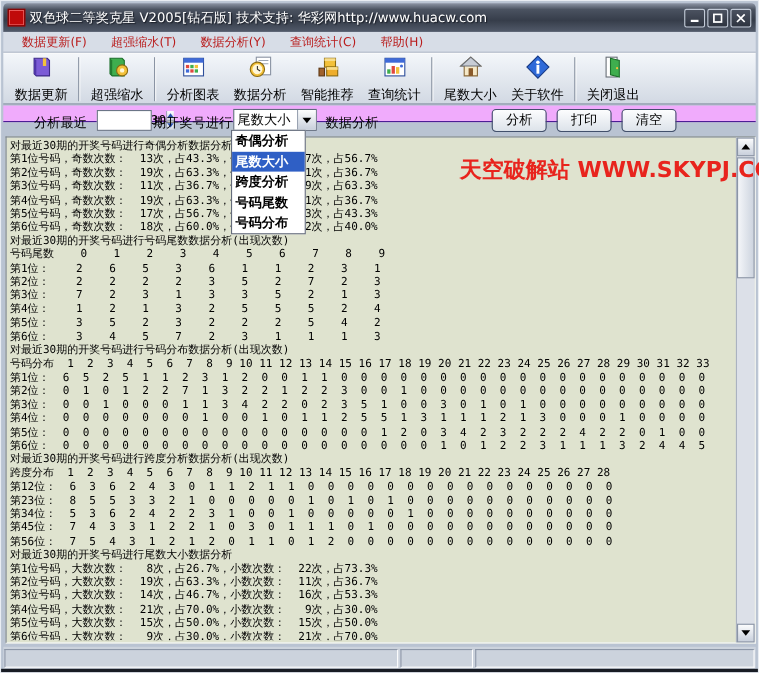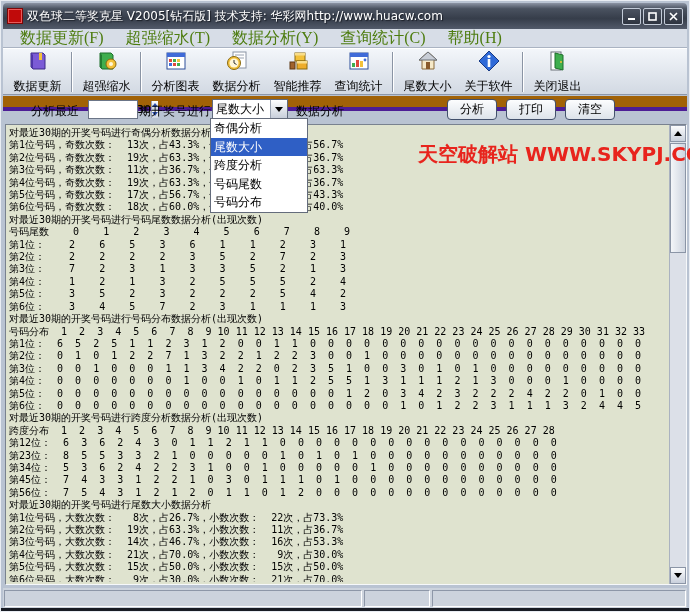--- a/index.html
+++ b/index.html
@@ -17,33 +17,33 @@
     text-shadow:1px 1px 1px #1a1e27; flex:1 1 auto; }
   .winbtns { display:flex; gap:2px; margin-left:4px; }
   .winbtn { width:19px; height:17px; background:linear-gradient(#4b5260,#2e3440);
     border:1px solid #c3cbd8; border-radius:2px; display:flex; align-items:center;
     justify-content:center; }
   .winbtn svg { display:block; }
   
   .menubar { position:absolute; left:2px; top:28px; right:2px; height:19px;
     background:#d7dde7; border-bottom:1px solid #aab3c2; display:flex;
     align-items:center; padding-left:6px; }
-  .menu-item { font-size:16px; color:#4d7c0f; padding:2px 11px; white-space:nowrap;font-family:Liberation Serif, serif; }
+  .menu-item { font-size:11px; color:#b91c1c; padding:2px 11px; white-space:nowrap; }
   
   .toolbar { position:absolute; left:2px; top:47px; right:2px; height:47px;
     background:linear-gradient(#f3f6fa,#d2d9e3); border-top:1px solid #fff;
     border-bottom:1px solid #8d97a8; display:flex; align-items:center; padding-left:4px; }
   .tb-btn { display:flex; flex-direction:column; align-items:center; justify-content:center;
     width:61px; height:44px; border:1px solid transparent; border-radius:2px; }
   .tb-btn .lbl { font-size:12px; color:#000; white-space:nowrap; margin-top:1px; }
   .tb-sep { width:2px; height:40px; border-left:1px solid #8a94a4;
     border-right:1px solid #ffffff; margin:0 3px; }
   
   .controlrow { position:absolute; left:2px; top:95px; right:2px; height:15px;
-    background:#a16207; border-bottom:4px solid #4c1d95; }
+    background:#f0abfc; border-bottom:1px solid #4c1d95; }
   .ctl-label { position:absolute; font-size:12px; color:#000; top:7px; white-space:nowrap; }
   .spinner { position:absolute; left:85px; top:4px; width:44px; height:19px;
     background:#fff; border:1px solid #6b7587; display:flex;padding-left:48px; }
   .spin-val { flex:1; font-size:11px; text-align:center; line-height:17px; }
   .spin-btns { width:14px; display:flex; flex-direction:column; border-left:1px solid #9aa3b2; }
   .spin-up,.spin-down { flex:1; background:linear-gradient(#fdfefe,#cfd6e0);
     display:flex; align-items:center; justify-content:center; }
   .spin-up { border-bottom:1px solid #9aa3b2; }
   .arrow-up { width:0; height:0; border-left:3px solid transparent;
     border-right:3px solid transparent; border-bottom:4px solid #2b4fad; }
@@ -53,22 +53,22 @@
     background:#fff; border:1px solid #5f6a7d; display:flex; }
   .combo-text { flex:1; font-size:12px; line-height:18px; padding-left:3px; white-space:nowrap; overflow:hidden; }
   .combo-btn { width:17px; background:linear-gradient(#fdfefe,#c8cfdb);
     border-left:1px solid #9aa3b2; display:flex; align-items:center; justify-content:center; }
   .combo-btn .arrow-down { border-top-color:#000; border-left-width:4px; border-right-width:4px; border-top-width:5px; }
   .push-btn { position:absolute; top:3px; width:50px; height:21px; font-size:12px;
     color:#000; text-align:center; line-height:19px;
     background:linear-gradient(#fcfdfe,#dde3ea); border:1px solid #42506b;
     border-radius:4px;margin-left:39px; }
   
-  .ddlist { position:absolute; left:209px; top:117px; width:98px;
-    background:#fff; border:1px solid #646c7c; z-index:50; }
+  .ddlist { position:absolute; left:209px; top:117px; width:68px;
+    background:#fff; border:1px solid #646c7c; z-index:50;font-weight:bold; }
   .dd-item { font-size:12px; height:18.6px; line-height:18px; padding-left:3px;
     color:#000; white-space:nowrap; }
   .dd-item.sel { background:#2f5fc5; color:#fff; }
   
   .content { position:absolute; left:4px; top:123px; width:682px; height:461px;
     background:#dfe3cf; border-top:1px solid #79828f; border-left:1px solid #79828f;
     border-right:1px solid #f6f8fa; border-bottom:1px solid #f6f8fa; }
   .report { position:absolute; left:3px; top:2px; right:20px; bottom:2px;
     font-family:"DejaVu Sans Mono", monospace; font-size:10px; line-height:12.4px;
     color:#000; overflow:hidden; }

